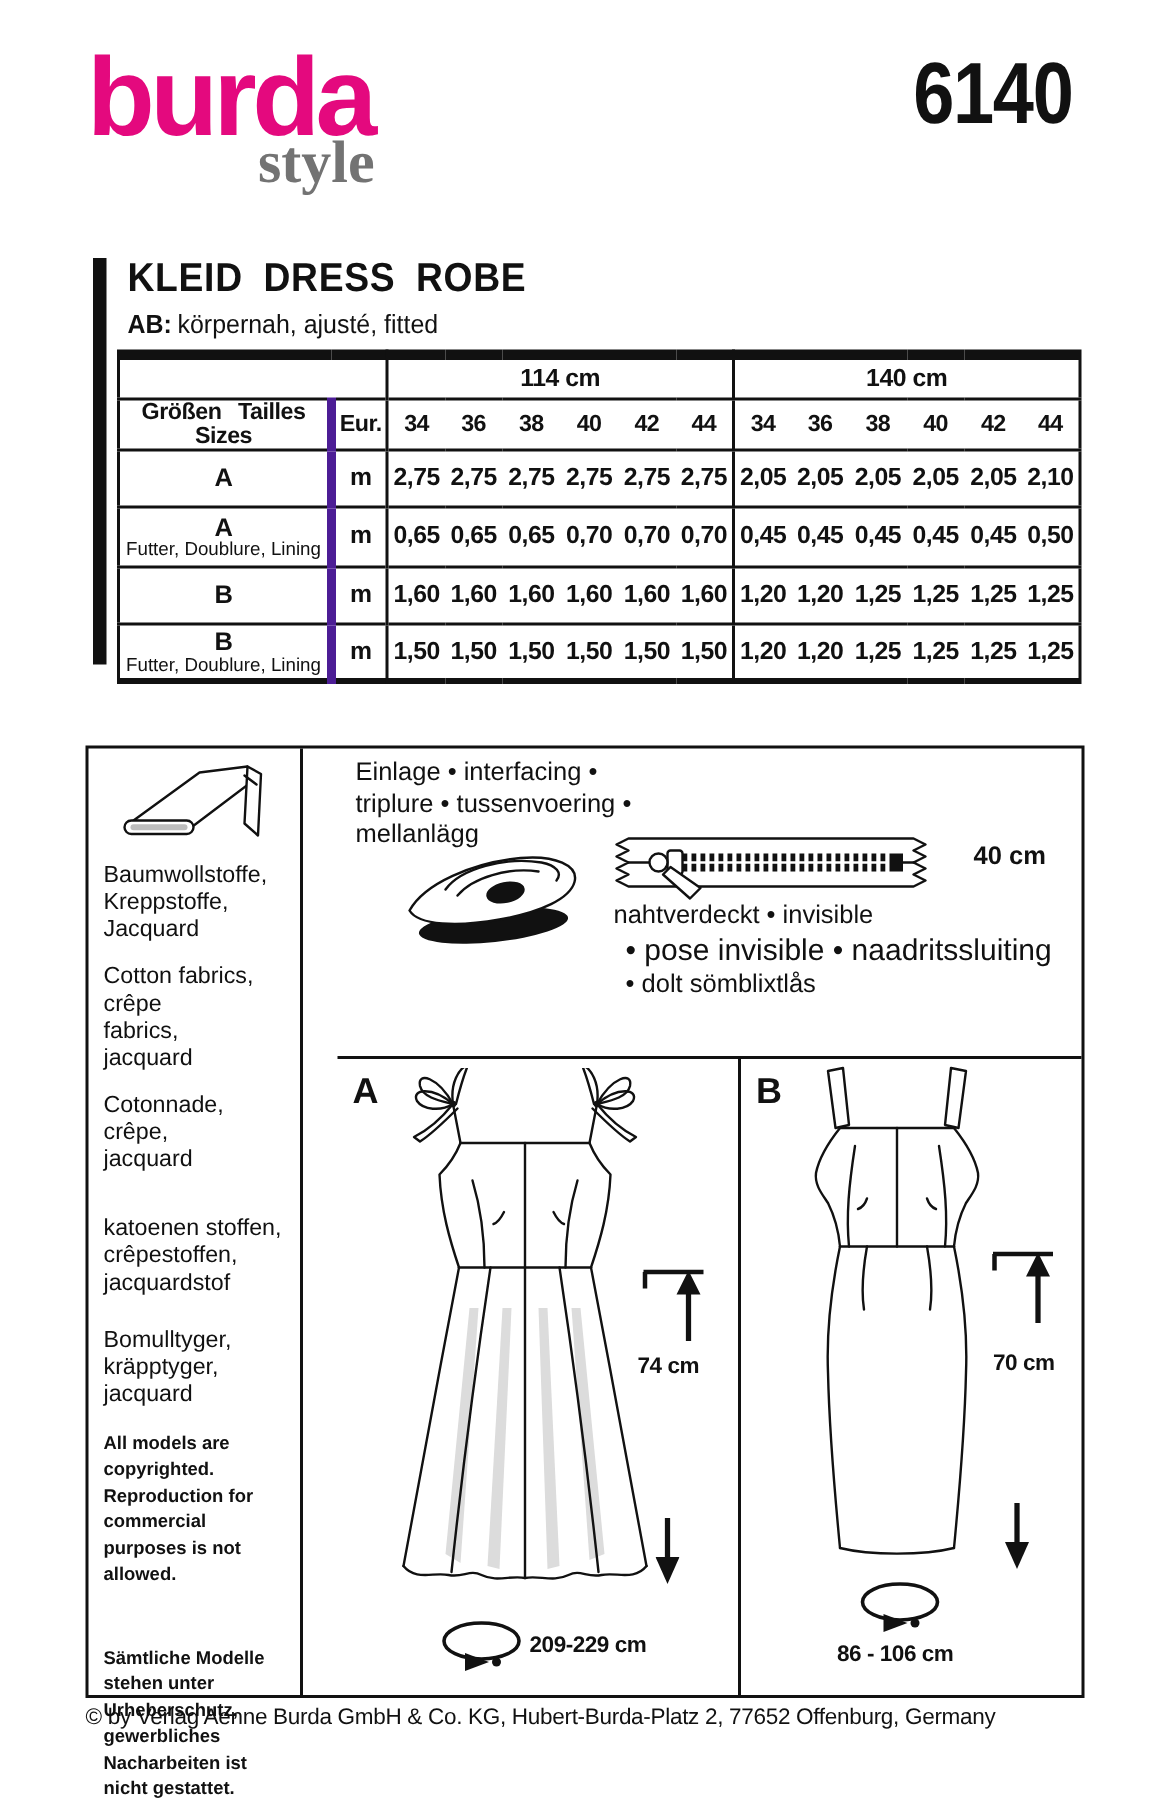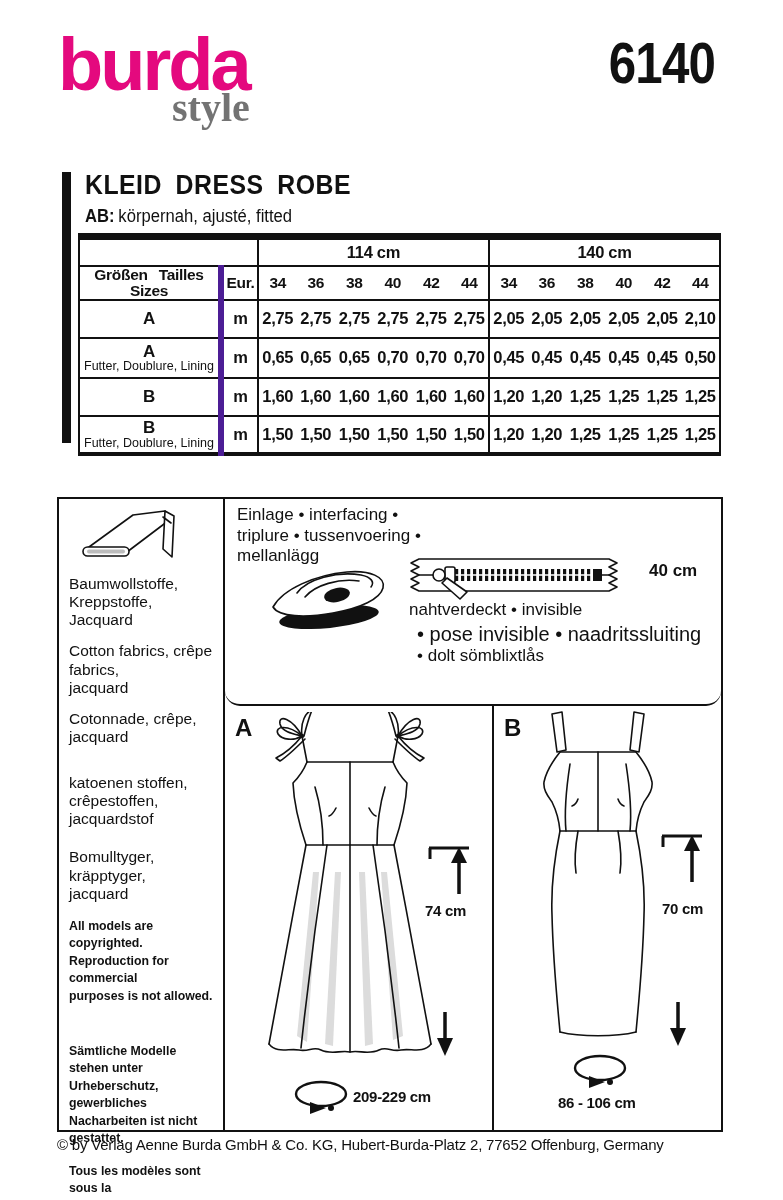--- a/index.html
+++ b/index.html
@@ -34,29 +34,29 @@
   td.hdr-grp{font-size:19px;}
   tr.r-hdr{height:29px;} tr.r-size{height:23px;}
   tr.r-a{height:38px;} tr.r-al{height:40px;} tr.r-b{height:38px;} tr.r-bl{height:38px;}
   tr.r-size td{font-size:15.5px;}
   td.lbl .rl{display:block;font-size:17px;}
   td.lbl .rs{display:block;font-size:12.5px;font-weight:normal;letter-spacing:0;}
   tr.r-size td.lbl{word-spacing:7px;}
 
   
   .info-box{left:57px;top:497px;width:662px;height:631px;border:2px solid #111;}
-  .col-materials{position:absolute;left:0;top:0;width:166px;height:100%;border-right:2px solid #111;
+  .col-materials{position:absolute;left:0;top:0;width:143px;height:100%;border-right:2px solid #111;
                  box-sizing:border-box;padding:4px 8px 0 10px;}
   .ml{white-space:pre-line;}
   .fab-p{font-size:15.5px;line-height:1.17;margin:13px 0 0 0;}
   .fab-p.first{margin-top:10px;}
   .copy-p{font-size:12.3px;font-weight:bold;line-height:1.42;margin:15px 0 0 0;}
   .copy-p.first{margin-top:38px;}
 
-  .sec-notions{position:absolute;left:166px;top:0;right:0;height:205px;border-bottom:2px solid #111;border-radius:15px;}
+  .sec-notions{position:absolute;left:166px;top:0;right:0;height:205px;border-bottom:2px solid #111;}
   .interfacing-text{left:12px;top:6px;font-size:17px;line-height:1.22;}
   .zip-len{left:424px;top:62px;font-size:17px;font-weight:bold;}
   .zip-l1{left:184px;top:101px;font-size:17px;}
   .zip-l2{left:192px;top:124px;font-size:20px;}
   .zip-l3{left:192px;top:147px;font-size:17px;}
 
   .sec-views{position:absolute;left:166px;top:207px;right:0;bottom:0;}
   .view-a{position:absolute;left:0;top:0;width:267px;height:100%;border-right:2px solid #111;}
   .view-b{position:absolute;left:269px;top:0;right:0;height:100%;}
   .view-label{left:10px;top:8px;font-size:24px;font-weight:bold;}

